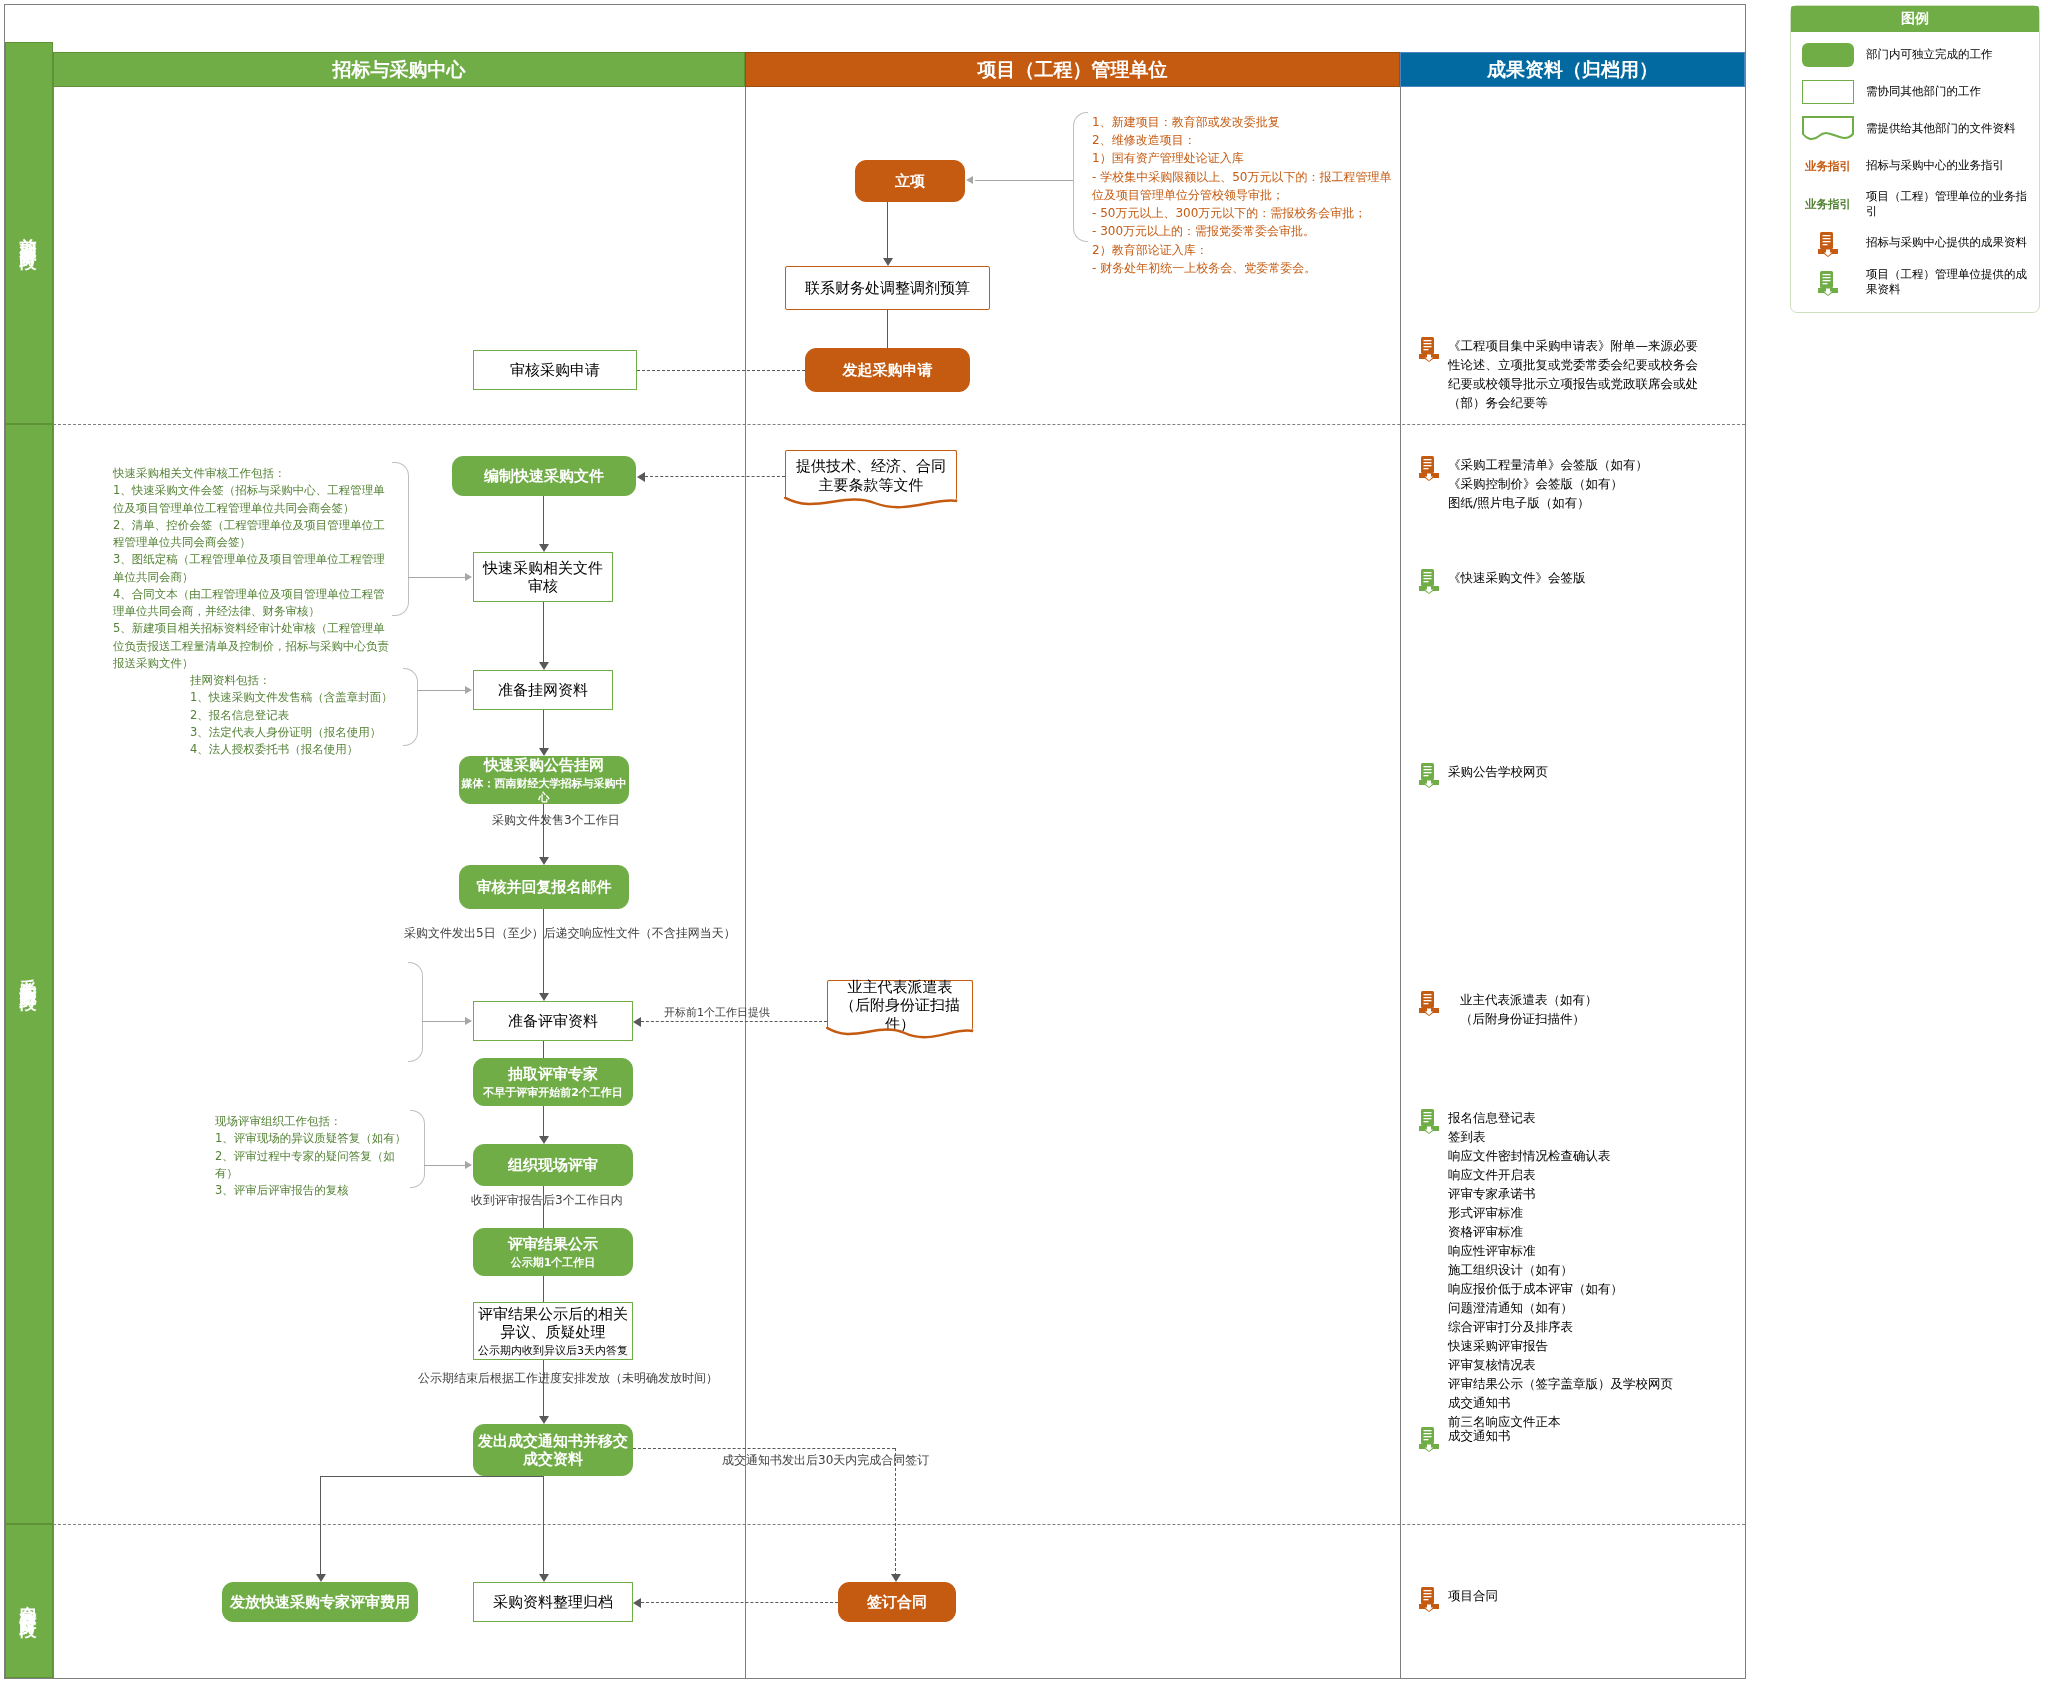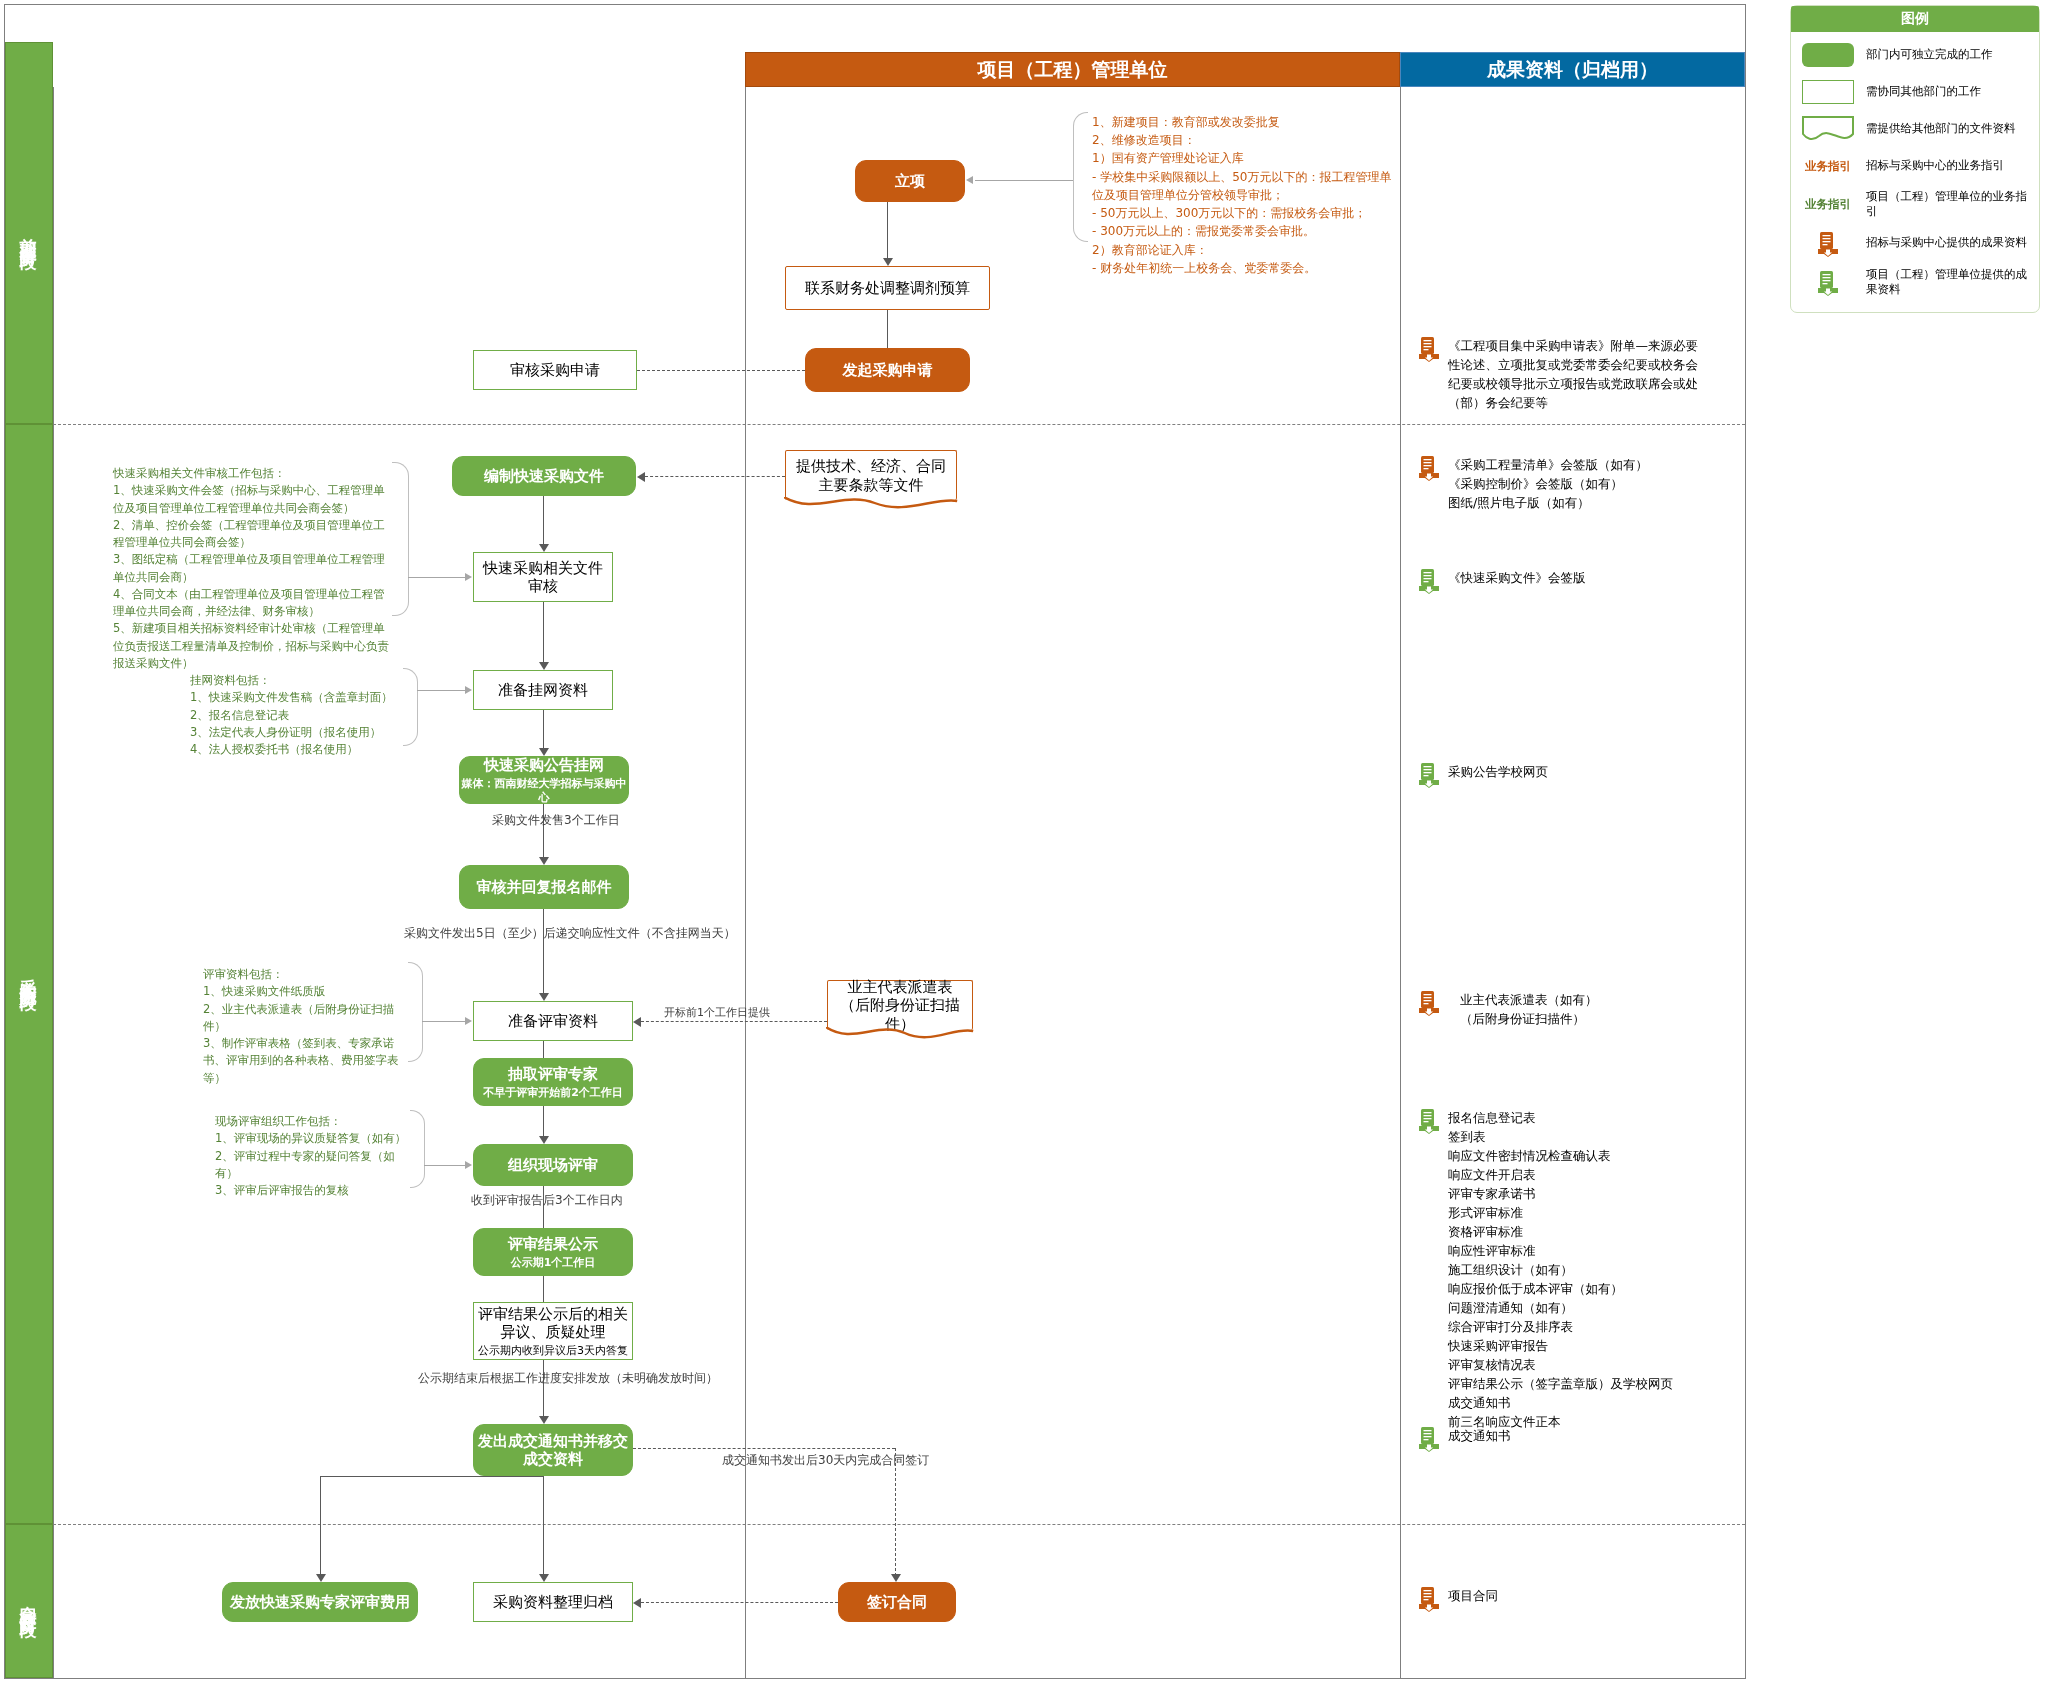--- a/index.html
+++ b/index.html
@@ -96,20 +96,23 @@
   <div class="stage" style="top:42px;height:382px;">
     <span>前期准备阶段</span>
   </div>
   <div class="stage" style="top:424px;height:1100px;">
     <span>采购实施阶段</span>
   </div>
   <div class="stage" style="top:1524px;height:154px;">
     <span>合同签订阶段</span>
   </div>
 
+  <div class="lane-head lh-green" style="left:53px;top:52px;width:692px;">
+    <span>招标与采购中心</span>
+  </div>
   <div class="lane-head lh-orange" style="left:745px;top:52px;width:655px;">
     <span>项目（工程）管理单位</span>
   </div>
   <div class="lane-head lh-blue" style="left:1400px;top:52px;width:345px;">
     <span>成果资料（归档用）</span>
   </div>
 
   <div class="vline" style="left:745px;top:87px;height:1591px;"></div>
   <div class="vline" style="left:1400px;top:87px;height:1591px;"></div>
   <div class="vline" style="left:53px;top:87px;height:1591px;"></div>
@@ -279,24 +282,20 @@
   </div>
 
   <div class="ln lnv" style="left:543px;top:909px;height:86px;"></div>
   <div class="elabel" style="left:404px;top:925px;">采购文件发出5日（至少）后递交响应性文件（不含挂网当天）</div>
   <div class="arrow ar-down" style="left:539px;top:993px;"></div>
 
   <div class="node n-green-out" style="left:473px;top:1001px;width:160px;height:40px;">
     <div>准备评审资料</div>
   </div>
 
-  <div class="anno" style="left:203px;top:966px;width:205px;white-space:pre-line;">评审资料包括：
-1、快速采购文件纸质版
-2、业主代表派遣表（后附身份证扫描件）
-3、制作评审表格（签到表、专家承诺书、评审用到的各种表格、费用签字表等）</div>
   <div class="brace" style="left:408px;top:962px;width:14px;height:98px;"></div>
   <div class="ln lnh ln-light" style="left:422px;top:1021px;width:43px;"></div>
   <div class="arrow ar-right-lt" style="left:465px;top:1017px;"></div>
 
   <div class="node n-orange-doc" style="left:827px;top:980px;width:146px;height:50px;white-space:pre-line;border-bottom:none;">
     <div>业主代表派遣表
 （后附身份证扫描件）</div>
     <svg class="wavy" viewBox="0 0 146 16" preserveAspectRatio="none">
       <path d="M0,0 C26,18 52,-6 78,6 C104,18 126,0 146,4" fill="none" stroke="#c55a11" stroke-width="2.4"></path>
     </svg>

